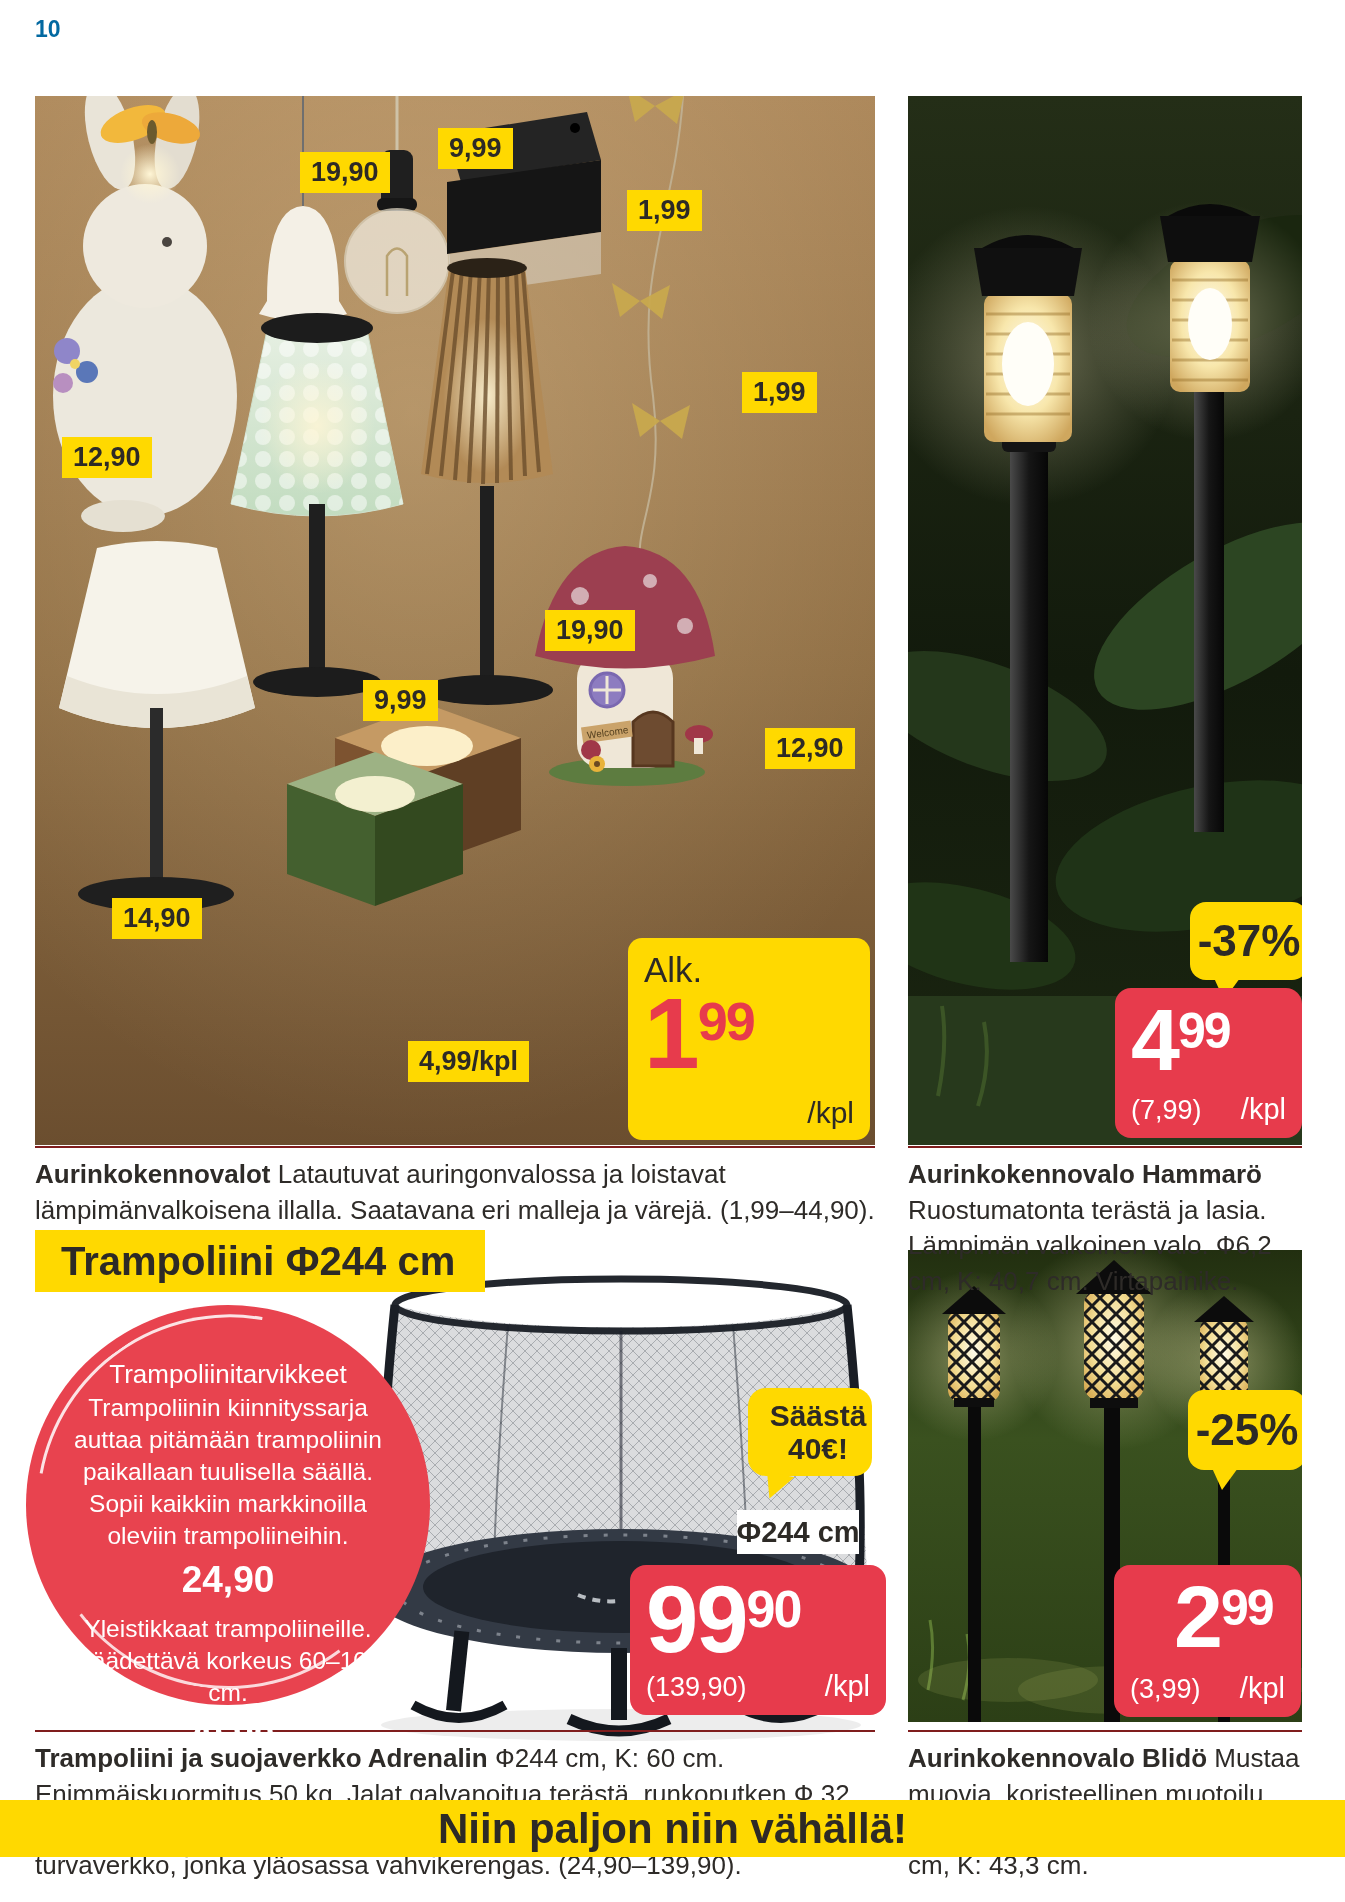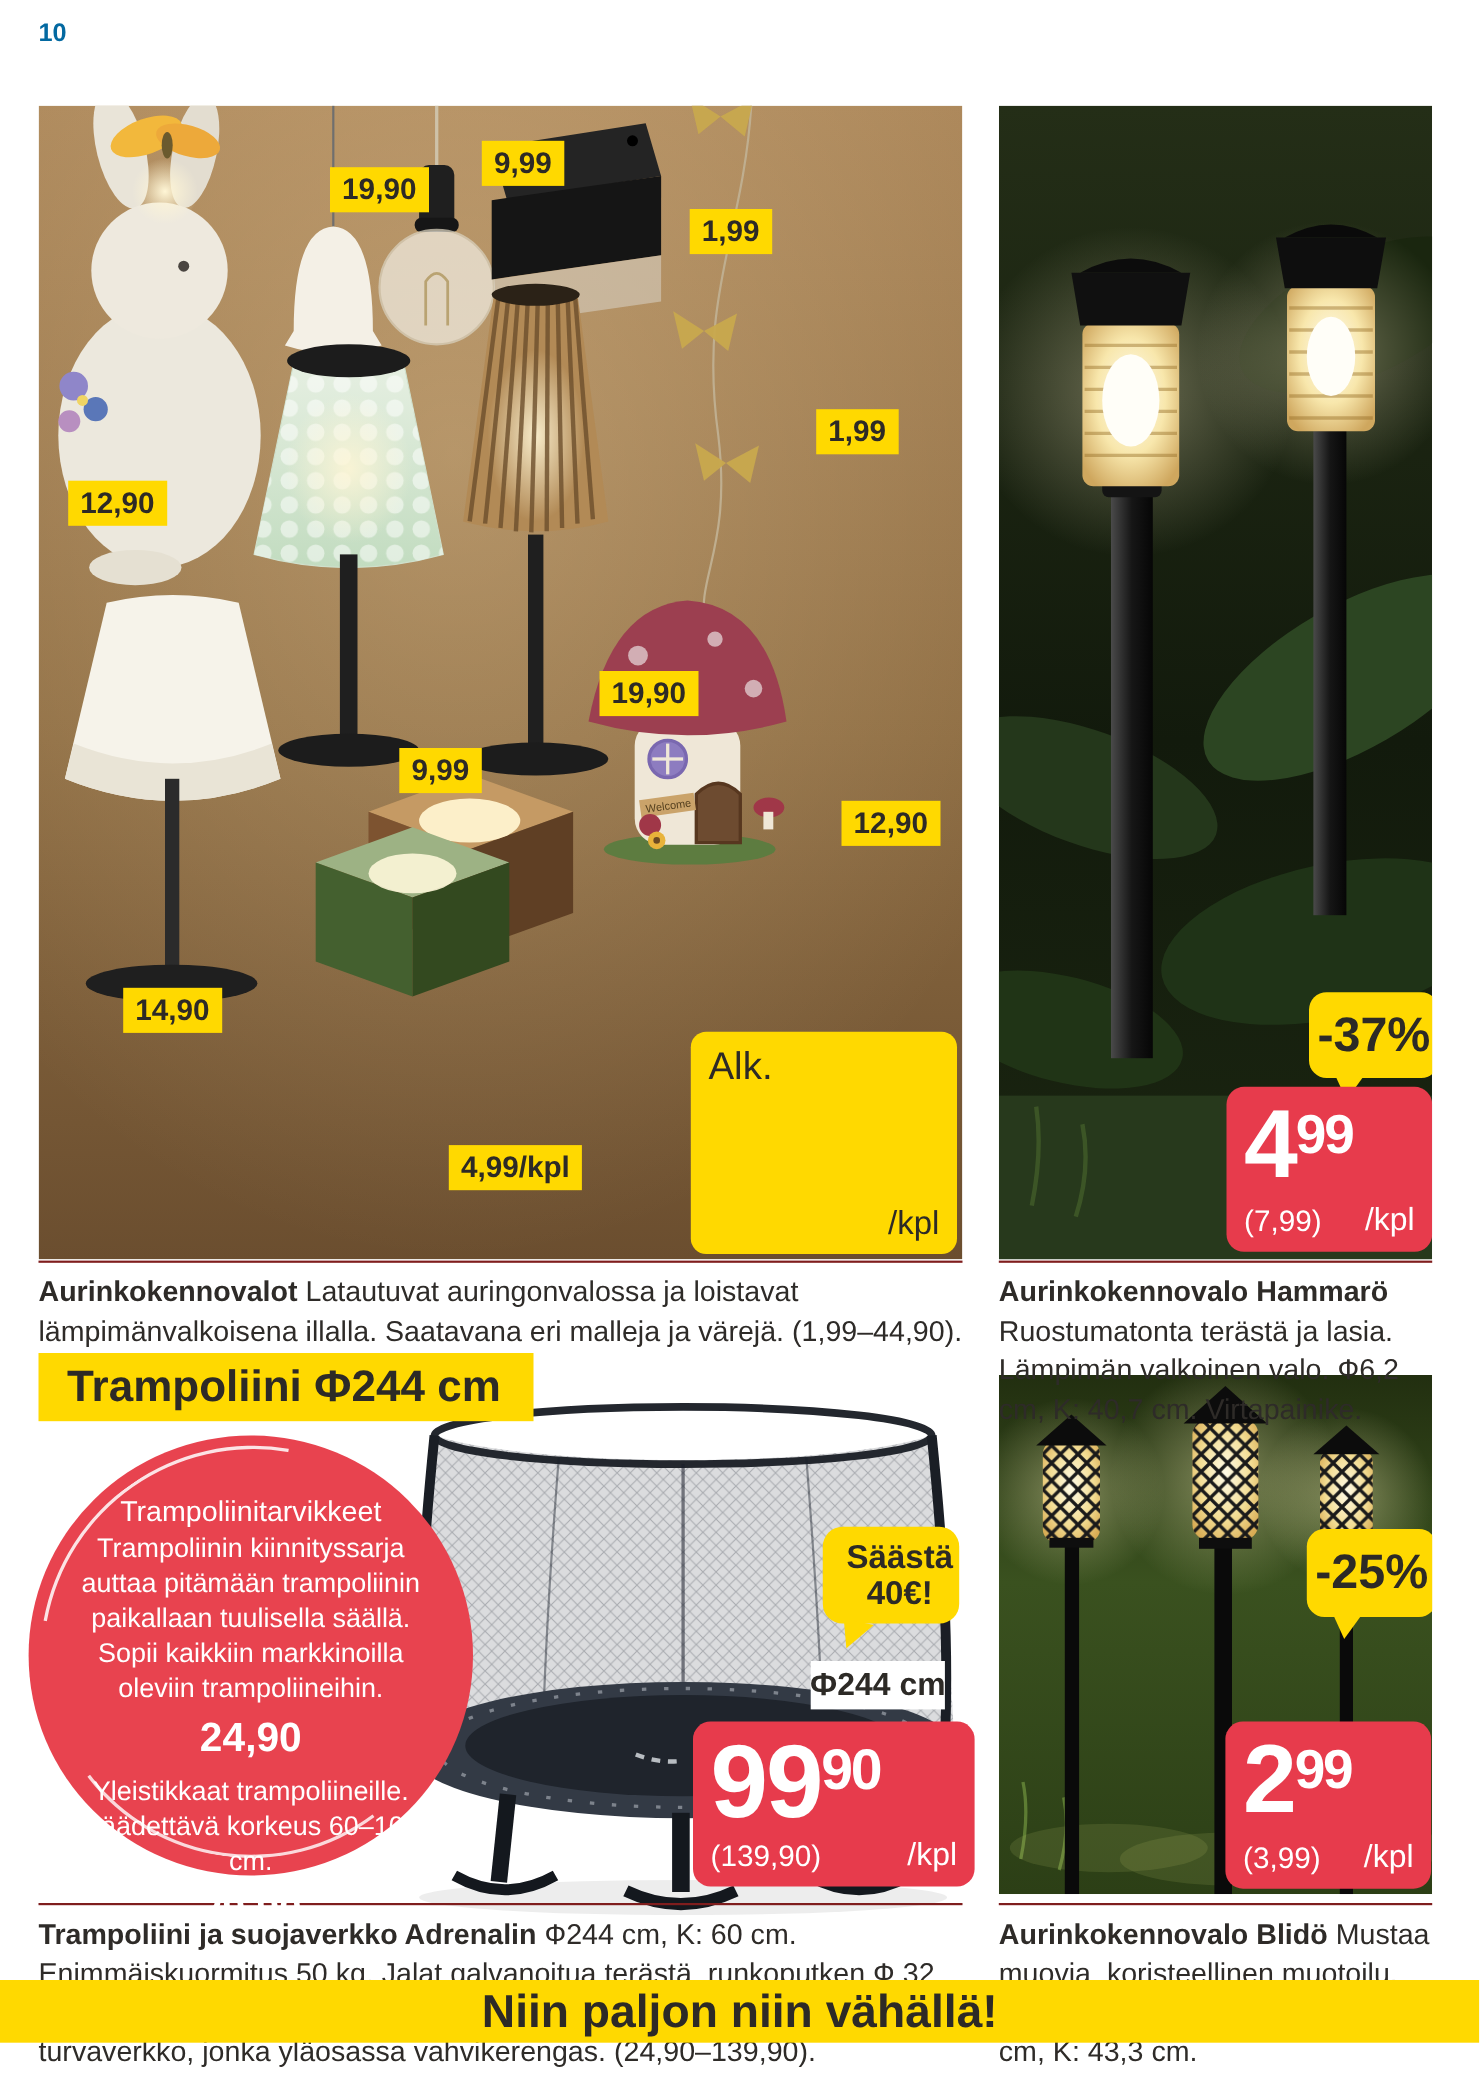--- a/index.html
+++ b/index.html
@@ -37,21 +37,21 @@
   #bubble-25{left:280px;top:140px;width:118px;height:80px;}
 
   .price-box{position:absolute;background:var(--red);border-radius:16px;color:#fff;z-index:4;
              box-sizing:border-box;}
   .pb-digits{font-weight:700;letter-spacing:-2px;padding:10px 0 0 16px;}
   .pb-euros{font-size:88px;line-height:.95;}
   .pb-cents{display:inline-block;font-size:50px;vertical-align:top;margin-top:4px;}
   .pb-old{position:absolute;left:16px;bottom:12px;font-size:27px;font-weight:400;}
   .pb-unit{position:absolute;right:16px;bottom:12px;font-size:29px;font-weight:400;}
   #price-hammaro{left:207px;top:892px;width:187px;height:150px;}
-  #price-blido{left:206px;top:315px;width:187px;height:152px;}
+  #price-blido{left:206px;top:315px;width:187px;height:152px;padding-left:44px;}
   #price-trampoline{left:630px;top:1565px;width:256px;height:150px;}
   #price-trampoline .pb-euros{font-size:94px;}
   #price-trampoline .pb-cents{font-size:52px;}
 
   .caption{position:absolute;border-top:2px solid #7f1d1d;padding-top:9px;font-size:26px;
            line-height:1.37;color:#2e2b28;z-index:2;}
   .cap-title{font-weight:700;}
   #cap-solar{left:35px;top:1146px;width:840px;}
   #cap-hammaro{left:908px;top:1146px;width:394px;}
   #cap-adrenalin{left:35px;top:1730px;width:840px;}
@@ -253,20 +253,21 @@
     <div class="tag" id="tag-3">1,99</div>
     <div class="tag" id="tag-4">12,90</div>
     <div class="tag" id="tag-5">19,90</div>
     <div class="tag" id="tag-6">9,99</div>
     <div class="tag" id="tag-7">12,90</div>
     <div class="tag" id="tag-8">14,90</div>
     <div class="tag" id="tag-9">4,99/kpl</div>
 
     <div class="alk-box">
       <div class="alk-label">Alk.</div>
+      <div class="alk-digits"><span class="alk-euros">1</span><span class="alk-cents">99</span></div>
       <div class="alk-unit">/kpl</div>
     </div>
   </div>
 
   <div class="photo" id="photo-hammaro">
     <svg width="394" height="1049" viewBox="0 0 394 1049">
       <defs>
         <linearGradient id="s2bg" x1="0" y1="0" x2="0" y2="1">
           <stop offset="0" stop-color="#242e17"></stop>
             <stop offset=".55" stop-color="#121a0c"></stop>

